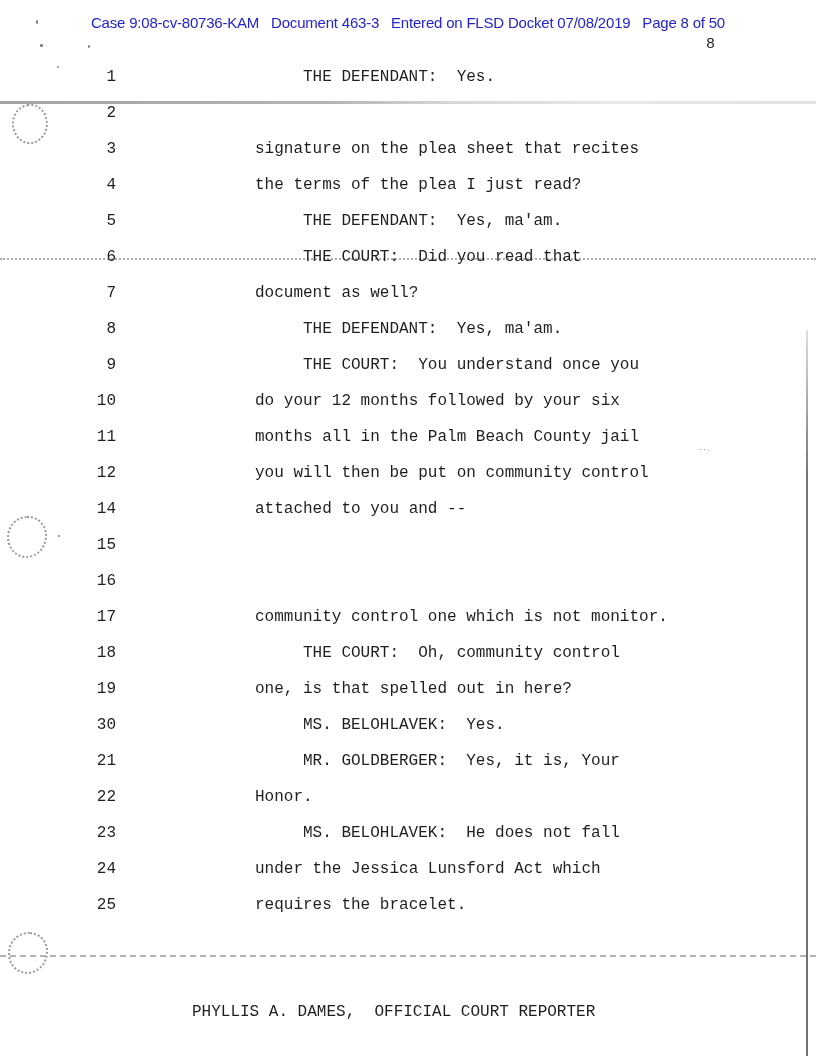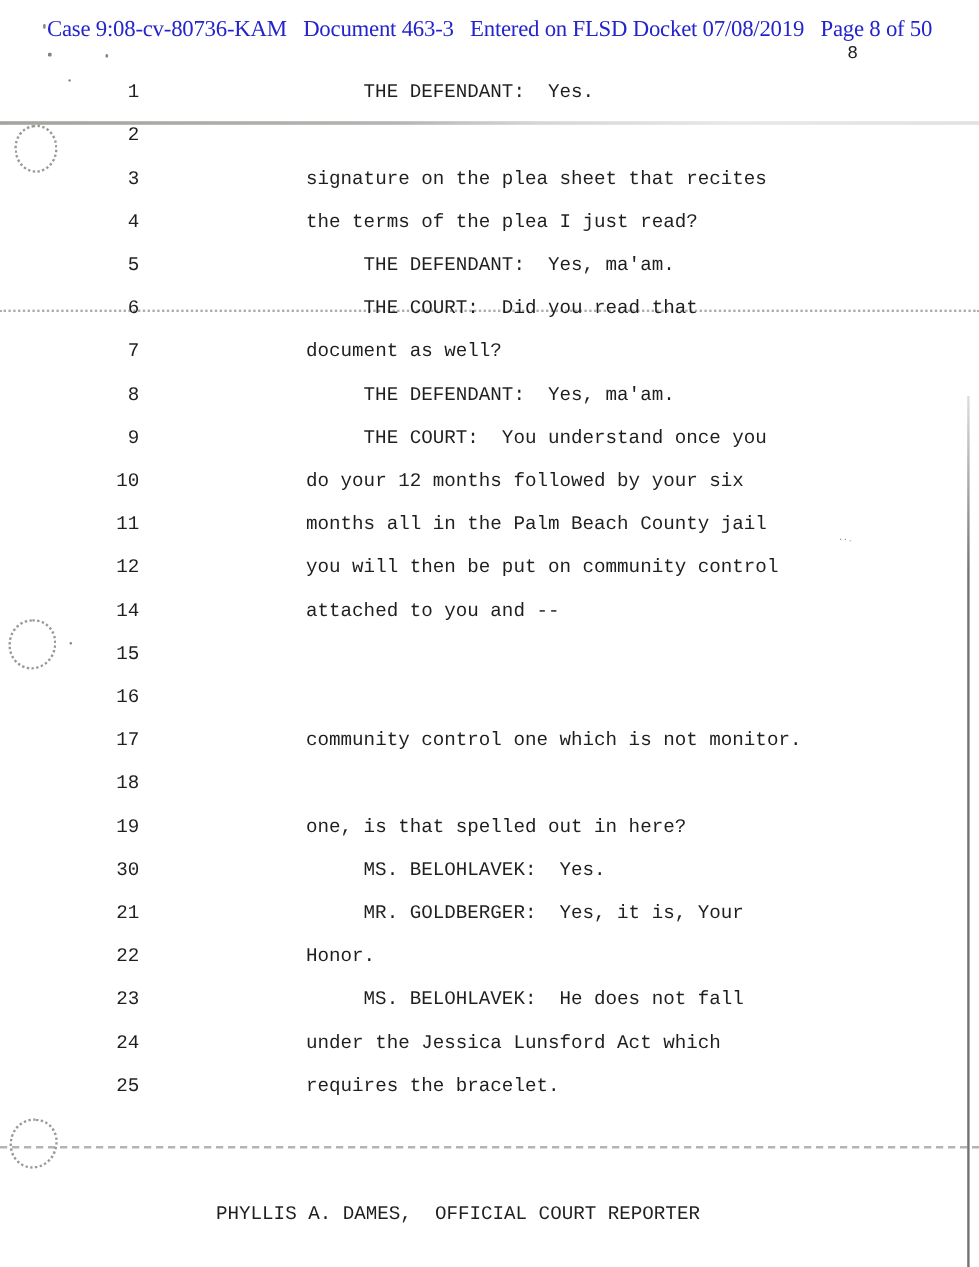--- a/index.html
+++ b/index.html
@@ -12,22 +12,22 @@
   }
   .page {
     position: absolute; inset: 0;
     background: #ffffff;
   }
   
   .docket-header {
     position: absolute;
     top: 14px; left: 0; right: 0;
     text-align: center;
-    font-family: Liberation Serif, serif;
-    font-size: 19px;
+    font-family: Liberation Sans, sans-serif;
+    font-size: 15px;
     letter-spacing: -0.2px;
     color: var(--header-blue, #2424cc);
     white-space: pre;
   }
   .page-number {
     position: absolute;
     top: 36px; left: 706px;
     font-size: 15px;
     color: var(--ink, #1f1f1f);
   }
@@ -50,21 +50,21 @@
     flex: 0 0 116px;
   }
   .t-line .txt {
     margin-left: 139px;
     white-space: pre;
   }
   .t-line.speaker .txt { padding-left: 48px; }
   
   .reporter-footer {
     position: absolute;
-    top: 1003px; left: 180px;
+    top: 1003px; left: 192px;
     font-size: 16px;
     color: var(--ink, #1f1f1f);
     white-space: pre;
   }
   
   .scanline-top {
     position: absolute;
     top: 101px; left: 0; width: 816px; height: 3px;
     background: linear-gradient(to right,
       rgba(90,88,82,.55) 0%, rgba(90,88,82,.45) 40%,
@@ -206,20 +206,21 @@
       <span class="num">16</span>
     </div>
 
     <div class="t-line">
       <span class="num">17</span>
       <span class="txt">community control one which is not monitor.</span>
     </div>
 
     <div class="t-line speaker">
       <span class="num">18</span>
+      <span class="txt">THE COURT:  Oh, community control</span>
     </div>
 
     <div class="t-line">
       <span class="num">19</span>
       <span class="txt">one, is that spelled out in here?</span>
     </div>
 
     <div class="t-line speaker">
       <span class="num">30</span>
       <span class="txt">MS. BELOHLAVEK:  Yes.</span>

